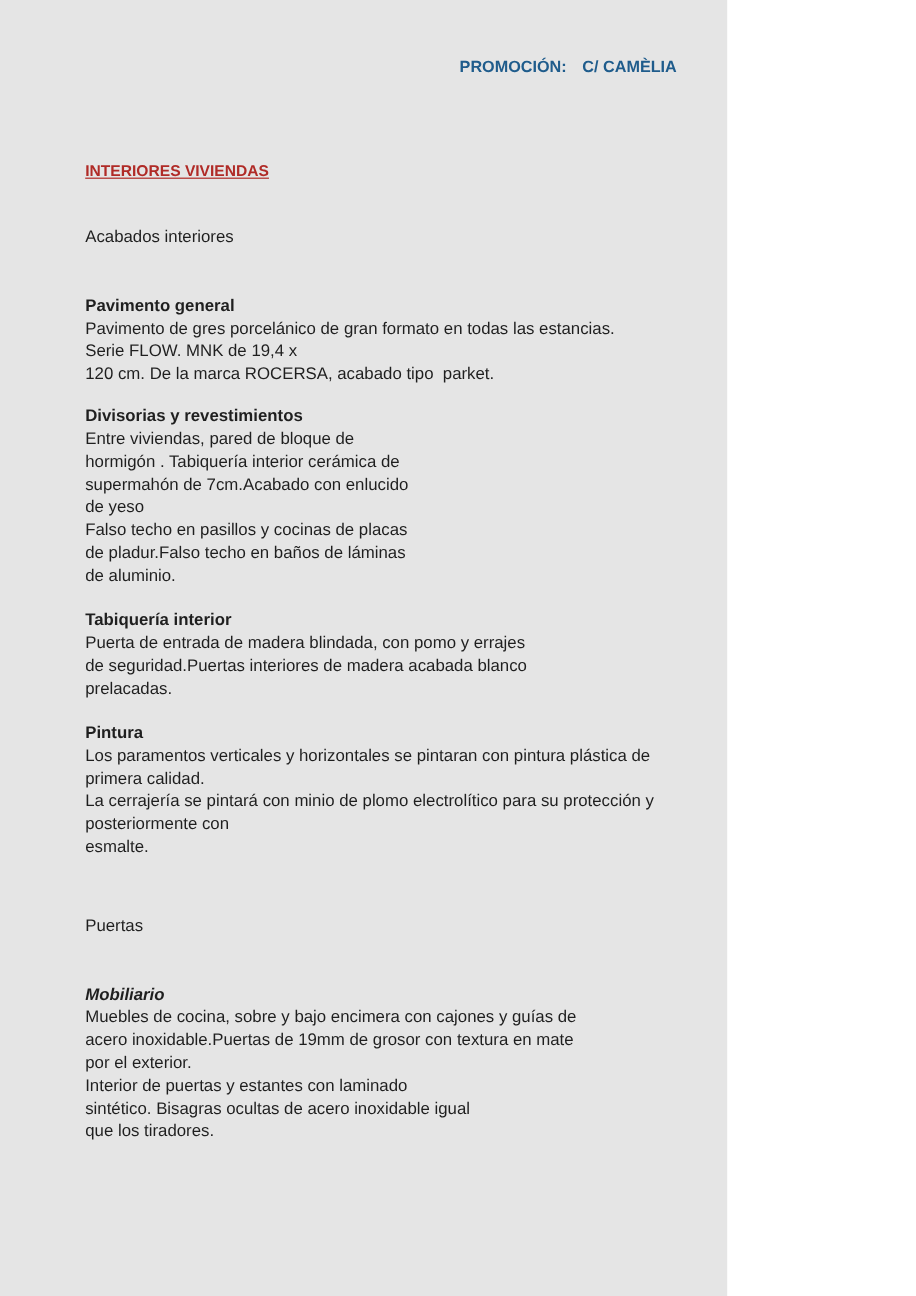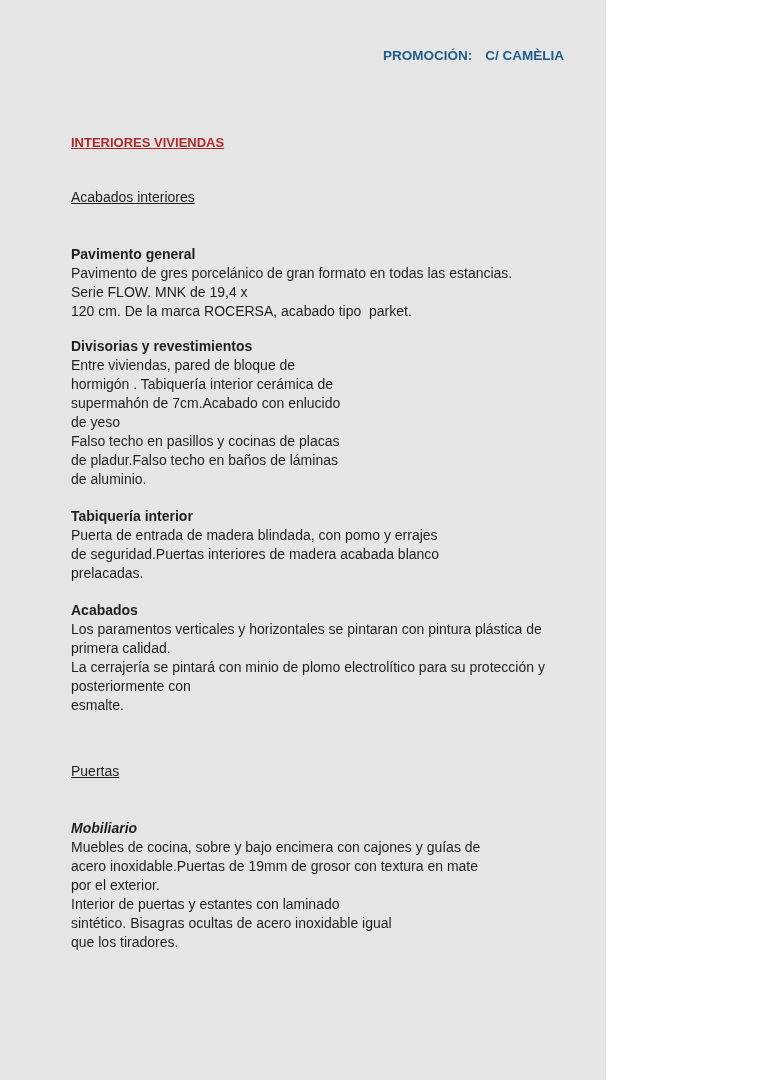--- a/index.html
+++ b/index.html
@@ -29,21 +29,20 @@
   .doc-header .city   { margin-left: 49px; }
   .doc-title {
     margin-top: 68px;
     color: #b02b27;
     font-weight: bold;
     font-size: 13px;
     text-decoration: underline;
     display: inline-block;
   }
   .section-heading {
-    text-decoration: underline;
     display: block;
   }
   .section-heading.acabados { margin-top: 36px; }
   .section-heading.cocina   { margin-top: 47px; }
   .block-heading {
     font-weight: bold;
     display: block;
   }
   .bh-pavimento   { margin-top: 38px; }
   .bh-divisorias  { margin-top: 16px; }
@@ -79,21 +78,21 @@
 de yeso
 Falso techo en pasillos y cocinas de placas
 de pladur.Falso techo en baños de láminas
 de aluminio.</div>
 
     <span class="block-heading bh-carpinteria">Tabiquería interior</span>
     <div class="block-text">Puerta de entrada de madera blindada, con pomo y errajes
 de seguridad.Puertas interiores de madera acabada blanco
 prelacadas.</div>
 
-    <span class="block-heading bh-pintura">Acabados</span>
+    <span class="block-heading bh-pintura">Pintura</span>
     <div class="block-text">Los paramentos verticales y horizontales se pintaran con pintura plástica de primera calidad.
 La cerrajería se pintará con minio de plomo electrolítico para su protección y posteriormente con
 esmalte.</div>
 
     <span class="section-heading cocina">Puertas</span>
 
     <span class="block-heading bh-mobiliario">Mobiliario</span>
     <div class="block-text">Muebles de cocina, sobre y bajo encimera con cajones y guías de
 acero inoxidable.Puertas de 19mm de grosor con textura en mate
 por el exterior.

